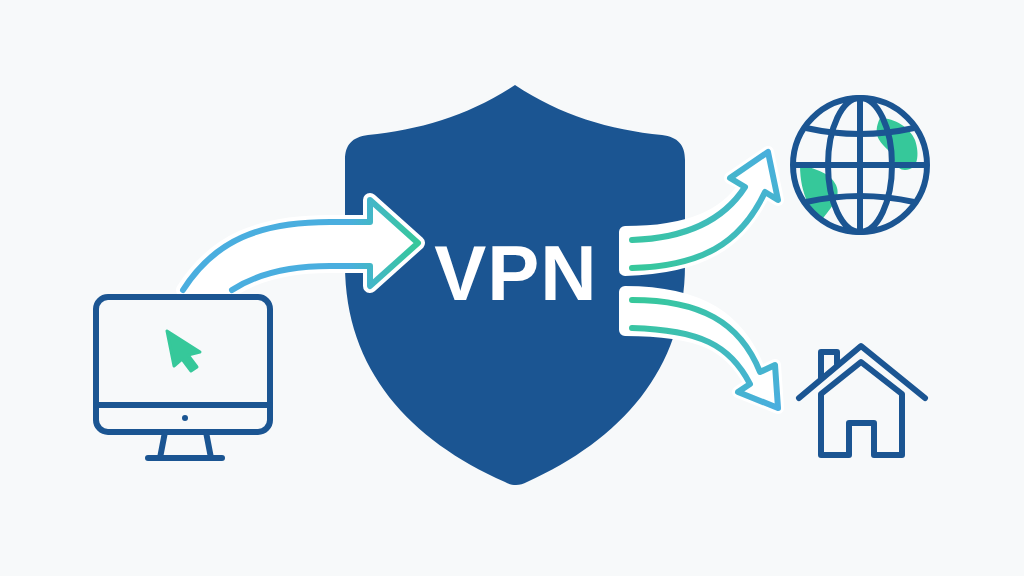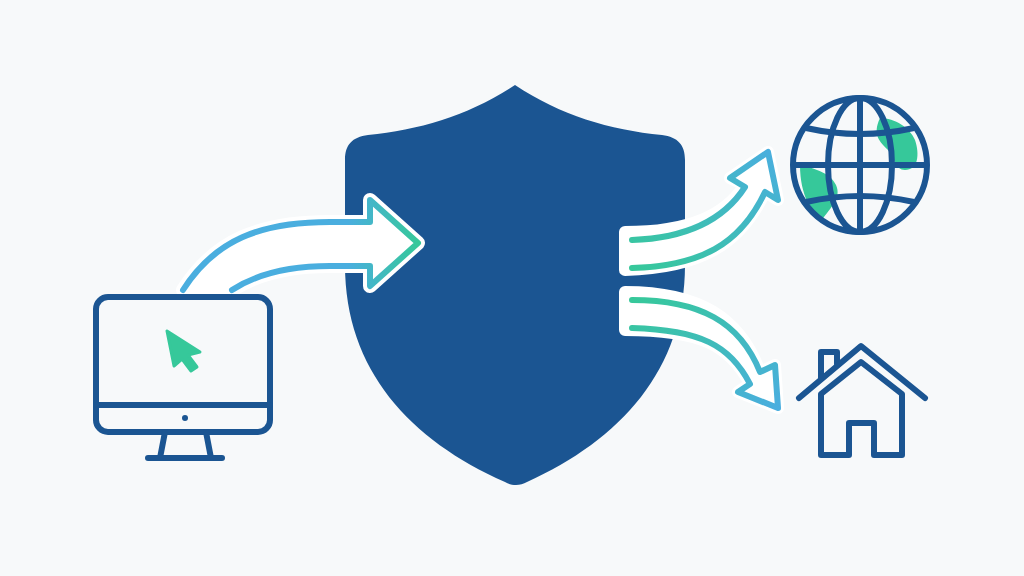--- a/index.html
+++ b/index.html
@@ -93,13 +93,14 @@
       </g>
     </g>
 
     <g fill="none" stroke="#1b5592" stroke-width="6" stroke-linejoin="round" stroke-linecap="round">
       <path d="M 799 398 L 861 346 L 925 398"></path>
       <path d="M 821 394 L 821 455 L 849 455 L 849 423 L 874 423 L 874 455 L 902 455 L 902 394 L 861 362 Z"></path>
       <path d="M 821 378 L 821 352 L 837 352 L 837 364"></path>
     </g>
   </svg>
 
+  <div class="vpn-label">VPN</div>
 </div>
 
 </body></html>

